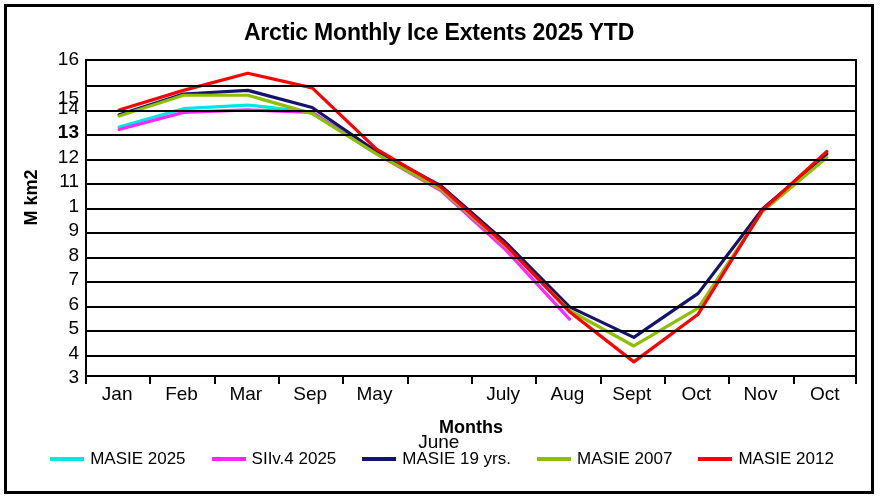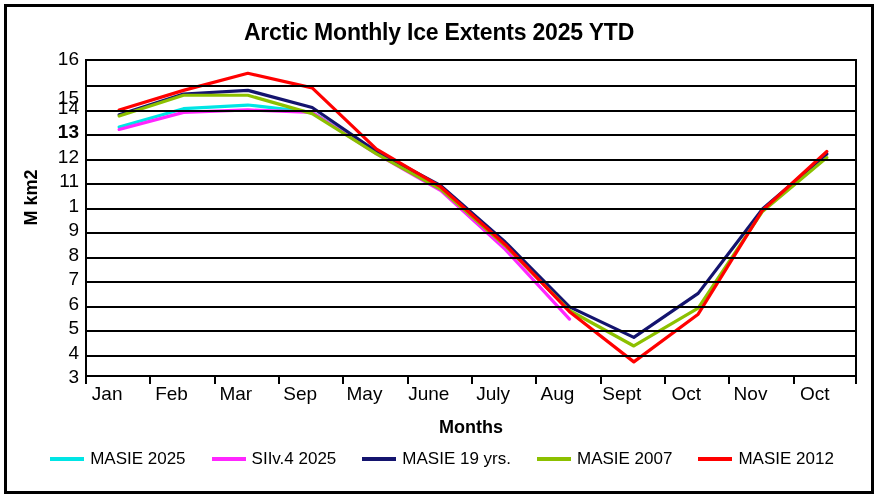--- a/index.html
+++ b/index.html
@@ -75,21 +75,21 @@
     width: 120px;
     text-align: center;
     font-size: 18px;
     font-weight: bold;
     color: #000000;
     transform: rotate(-90deg);
     transform-origin: center center;
   }
   #x-axis-labels {
     position: absolute;
-    left: 68px;
+    left: 78px;
     top: 376px;
     width: 772px;
     height: 30px;
   }
   .xtick-label {
     position: absolute;
     top: 0;
     width: 80px;
     margin-left: -40px;
     text-align: center;
@@ -218,21 +218,21 @@
       <div class="xtick-mark" style="left: 643.333px;"></div>
       <div class="xtick-mark" style="left: 707.667px;"></div>
       <div class="xtick-mark" style="left: 770px;"></div>
     </div>
   <div id="x-axis-labels">
       <div class="xtick-label" style="left: 32.1667px;">Jan</div>
       <div class="xtick-label" style="left: 96.5px;">Feb</div>
       <div class="xtick-label" style="left: 160.833px;">Mar</div>
       <div class="xtick-label" style="left: 225.167px;">Sep</div>
       <div class="xtick-label" style="left: 289.5px;">May</div>
-      <div class="xtick-label" style="left: 353.833px;">June</div>
+      <div class="xtick-label" style="left: 353.833px; margin-top: 48px;">June</div>
       <div class="xtick-label" style="left: 418.167px;">July</div>
       <div class="xtick-label" style="left: 482.5px;">Aug</div>
       <div class="xtick-label" style="left: 546.833px;">Sept</div>
       <div class="xtick-label" style="left: 611.167px;">Oct</div>
       <div class="xtick-label" style="left: 675.5px;">Nov</div>
       <div class="xtick-label" style="left: 739.833px;">Oct</div>
     </div>
   <div id="x-axis-title">Months</div>
 
   <div id="legend">

